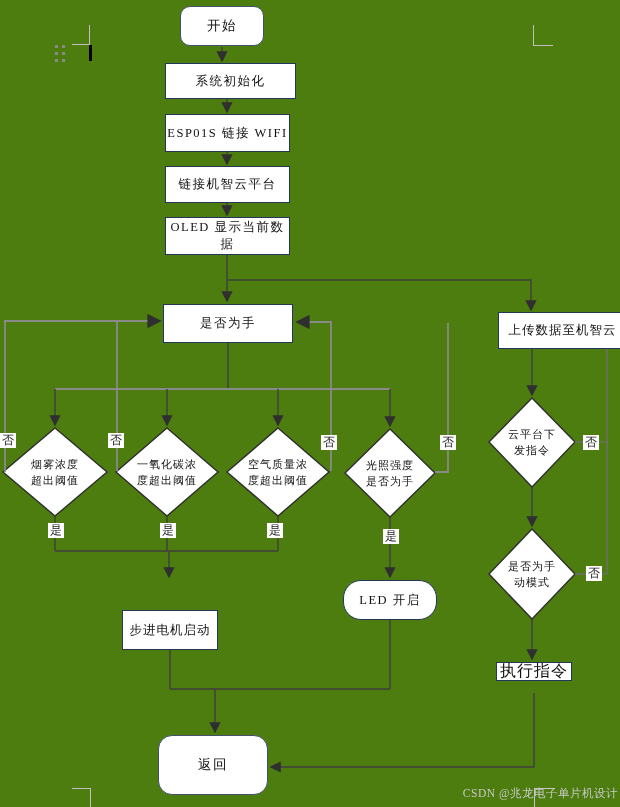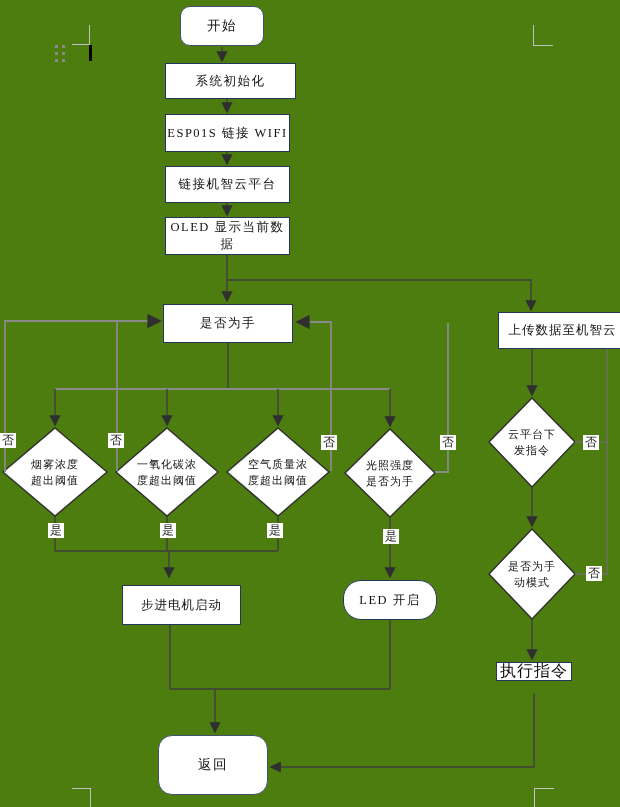--- a/index.html
+++ b/index.html
@@ -104,21 +104,21 @@
     </div>
 
   <div class="node proc" style="left:163px;top:304px;width:130px;height:39px;">
     <span>是否为手</span>
     </div>
 
   <div class="node proc" style="left:468px;top:312px;width:129px;height:37px;letter-spacing:1px;margin-left:30px;">
     <span>上传数据至机智云</span>
     </div>
 
-  <div class="node proc" style="left:122px;top:585px;width:119px;height:40px;letter-spacing:1px;">
+  <div class="node proc" style="left:122px;top:610px;width:96px;height:40px;letter-spacing:1px;">
     <span>步进电机启动</span>
     </div>
 
   <div class="node proc" style="left:343px;top:580px;width:94px;height:40px;border-radius:18px;">
     <span>LED 开启</span>
     </div>
 
   <div class="node proc" style="left:496px;top:662px;width:76px;height:19px;font-size:16px;letter-spacing:1px;">
     <span>执行指令</span>
     </div>
@@ -171,13 +171,14 @@
   <div id="dots">
     <span></span>
       <span></span>
     <span></span>
       <span></span>
     <span></span>
       <span></span>
   </div>
   <div id="cursor"></div>
 
+  <div id="watermark">CSDN @兆龙电子单片机设计</div>
 </div>
 
 </body></html>

